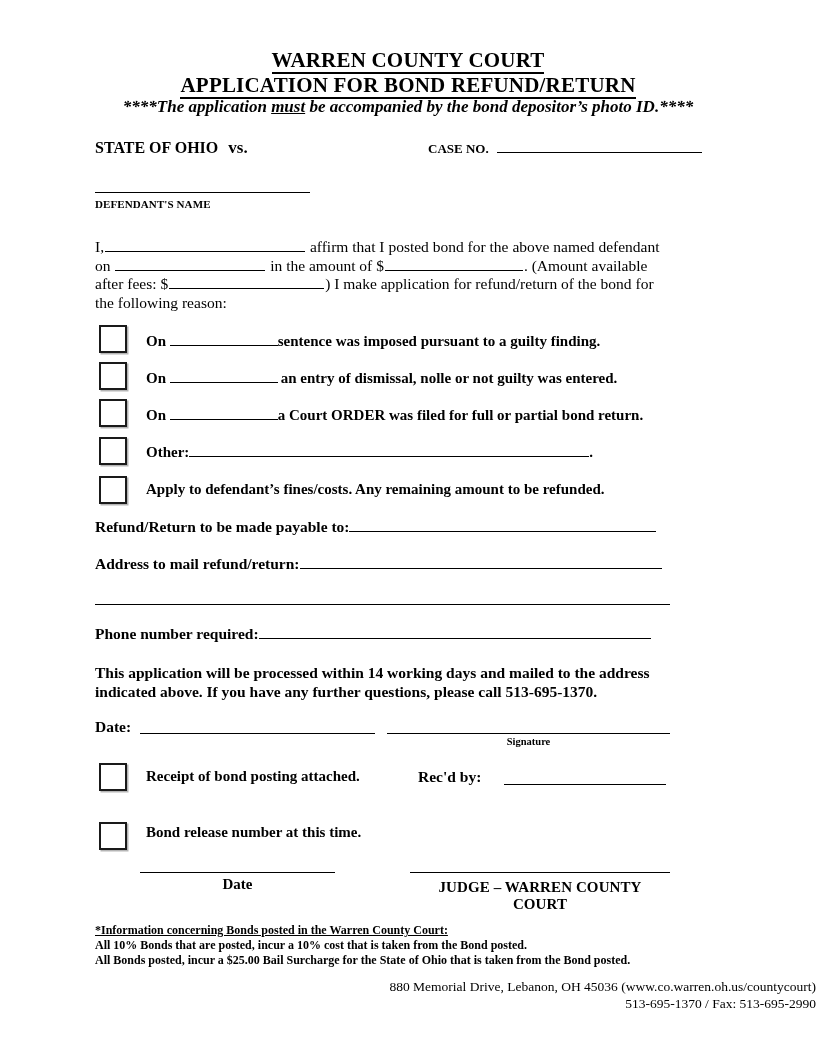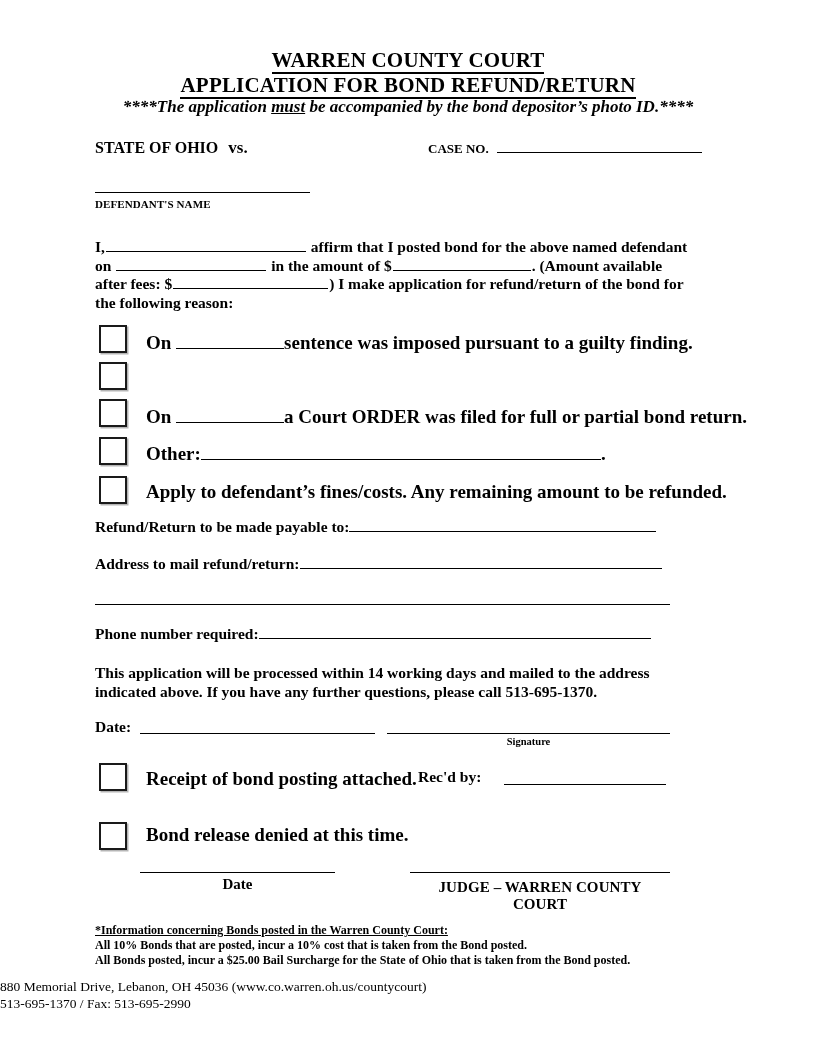--- a/index.html
+++ b/index.html
@@ -99,21 +99,21 @@
     font-size: 11px;
     letter-spacing: 0.1px;
   }
 
   
   .affirm {
     position: absolute;
     left: 95px;
     top: 238px;
     width: 630px;
-    font-weight: bold;
+    font-weight: normal;
     font-size: 15.5px;
     line-height: 18.5px;
   }
   .affirm .blank {
     display: inline-block;
     border-bottom: 1.3px solid #000;
     height: 13px;
     vertical-align: baseline;
     margin: 0 1px;
   }
@@ -128,21 +128,21 @@
     width: 28px;
     height: 28px;
     background: #ffffff;
     border: 2px solid #1a1a1a;
     box-shadow: 1.5px 1.5px 0 0 #b5b5b5;
     box-sizing: border-box;
   }
   .reason-text {
     position: absolute;
     font-weight: bold;
-    font-size: 19px;
+    font-size: 15px;
     white-space: nowrap;
   }
   .reason-text .blank {
     display: inline-block;
     border-bottom: 1.3px solid #000;
     height: 13px;
     vertical-align: baseline;
   }
   .r-on1 { width: 108px; }
   .r-on2 { width: 108px; margin-right: 3px;}
@@ -269,21 +269,21 @@
     font-size: 12px;
     line-height: 15px;
   }
   .note-head { text-decoration: underline; }
 
   .addr-block {
     position: absolute;
     left: 0;
     top: 978px;
     width: 816px;
-    text-align: left;
+    text-align: right;
     font-size: 13.5px;
     line-height: 17px;
   }
 </style>
 </head>
 <body>
 
 <div class="page">
 
   <div class="title-block">
@@ -309,20 +309,21 @@
     <span>on</span> <span class="blank b-date"></span>
     <span>in the amount of $</span><span class="blank b-amt"></span><span>.  (Amount available</span><br>
     <span>after fees: $</span><span class="blank b-fee"></span><span>)  I make application for refund/return of the bond for</span><br>
     <span>the following reason:</span>
   </div>
 
   <div class="cbox" style="left:99px; top:325px;"></div>
   <div class="reason-text" style="left:146px; top:332px;"><span>On</span> <span class="blank r-on1"></span><span>sentence was imposed pursuant to a guilty finding.</span></div>
 
   <div class="cbox" style="left:99px; top:362px;"></div>
+  <div class="reason-text" style="left:146px; top:369px;"><span>On</span> <span class="blank r-on2"></span><span>an entry of dismissal, nolle or not guilty was entered.</span></div>
 
   <div class="cbox" style="left:99px; top:399px;"></div>
   <div class="reason-text" style="left:146px; top:406px;"><span>On</span> <span class="blank r-on3"></span><span>a Court ORDER was filed for full or partial bond return.</span></div>
 
   <div class="cbox" style="left:99px; top:437px;"></div>
   <div class="reason-text" style="left:146px; top:443px;"><span>Other:</span><span class="blank r-other"></span><span>.</span></div>
 
   <div class="cbox" style="left:99px; top:476px;"></div>
   <div class="reason-text" style="left:146px; top:481px;"><span>Apply to defendant’s fines/costs.  Any remaining amount to be refunded.</span></div>
 
@@ -344,21 +345,21 @@
   <div class="sig-rule"></div>
   <div class="sig-label">Signature</div>
 
   <div class="cbox" style="left:99px; top:763px;"></div>
   <div class="reason-text" style="left:146px; top:768px;">Receipt of bond posting attached.</div>
 
   <div class="recd-label">Rec'd by:</div>
   <div class="recd-rule"></div>
 
   <div class="cbox" style="left:99px; top:822px;"></div>
-  <div class="reason-text" style="left:146px; top:824px;">Bond release denied at this time.</div>
+  <div class="reason-text" style="left:146px; top:824px;">Bond release number at this time.</div>
 
   <div class="bot-rule-left"></div>
   <div class="bot-label-left">Date</div>
   <div class="bot-rule-right"></div>
   <div class="bot-label-right">JUDGE – WARREN COUNTY COURT</div>
 
   <div class="note-block">
     <span class="note-head">*Information concerning Bonds posted in the Warren County Court:</span><br>
     <span>All 10% Bonds that are posted, incur a 10% cost that is taken from the Bond posted.</span><br>
     <span>All Bonds posted, incur a $25.00 Bail Surcharge for the State of Ohio that is taken from the Bond posted.</span>

